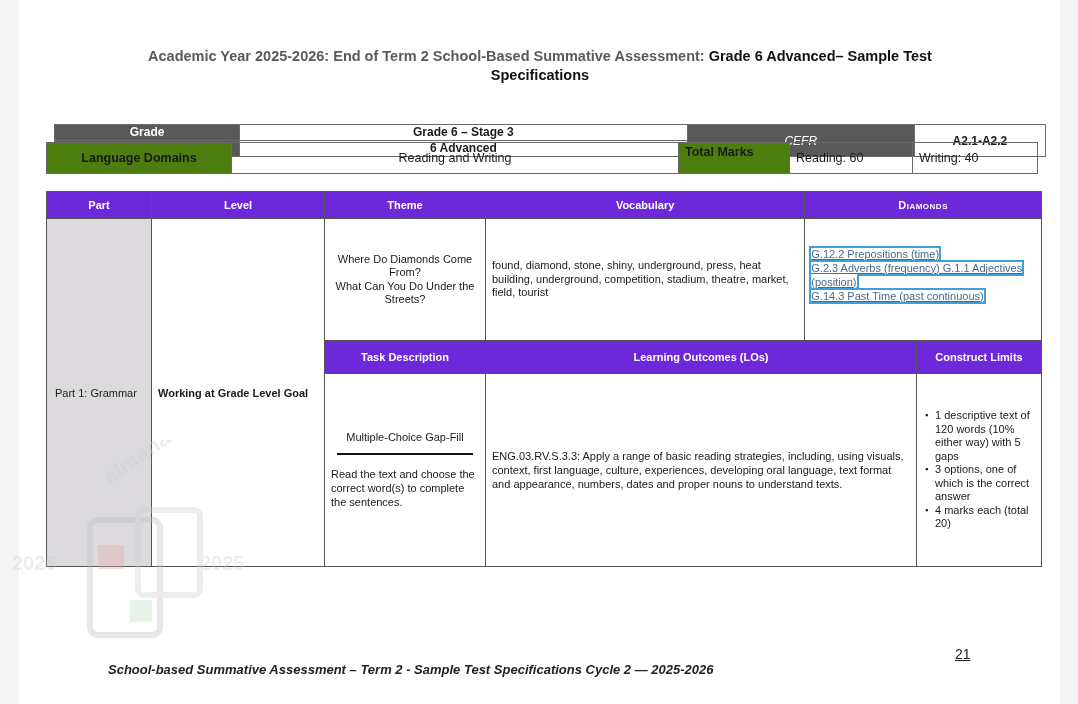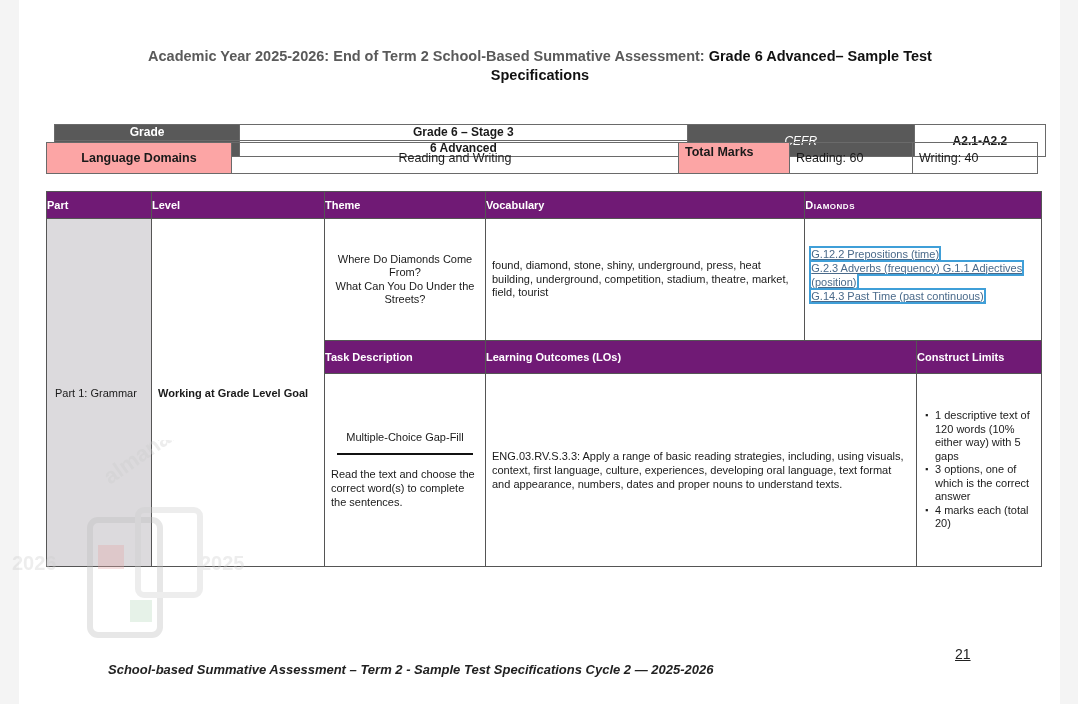--- a/index.html
+++ b/index.html
@@ -14,26 +14,26 @@
 
   
   .t1 { left:54px; top:102px; width:992px; height:32px;margin-top:22px; }
   .t1 td { border:1px solid #6a6a6a; font-size:12px; font-weight:bold; text-align:center; }
   .dark { background:#595959; color:#fff; }
   .t1 .dark { font-weight:bold; }
   .t1 .half { height:15px; line-height:15px; }
 
   .t2 { left:46px; top:142px; width:992px; height:32px; }
   .t2 td { border:1px solid #6a6a6a; font-size:12.5px; }
-  .lightgray { background:#fca5a5; }
+  .lightgray { background:#4d7c0f; }
 
   
   .t3 { left:46px; top:191px; width:996px; }
   .t3 td, .t3 th { border:1px solid #555; font-size:11px; vertical-align:middle; }
-  .hdr { background:#701a75; color:#fff; font-weight:bold; font-size:12.5px; text-align:left; height:26px; }
+  .hdr { background:#6d28d9; color:#fff; font-weight:bold; font-size:12.5px; text-align:center; height:26px; }
   .smallcaps { font-variant:small-caps; letter-spacing:0.5px; }
   .partcell { background:#dcdadd; padding-left:8px !important; }
   .grammar-link { display:inline; color:#4a6a8a; text-decoration:underline; outline:2px solid #3f9fd8; outline-offset:0px; line-height:13px; }
   .footer { position:absolute; left:108px; top:662px; font-style:italic; font-size:13px; color:#222;font-weight:bold; }
   .pagenum { position:absolute; left:955px; top:646px; font-size:14px; color:#222;text-decoration:underline; }
   ul.cl { margin:0; padding-left:10px; list-style:none; }
   ul.cl li { position:relative; padding-left:6px; line-height:13.5px; }
   ul.cl li::before { content:"\25AA"; position:absolute; left:-4px; top:0; font-size:9px; }
 
   .wm { position:absolute; left:10px; top:440px; width:290px; height:250px; pointer-events:none; opacity:0.35; }

